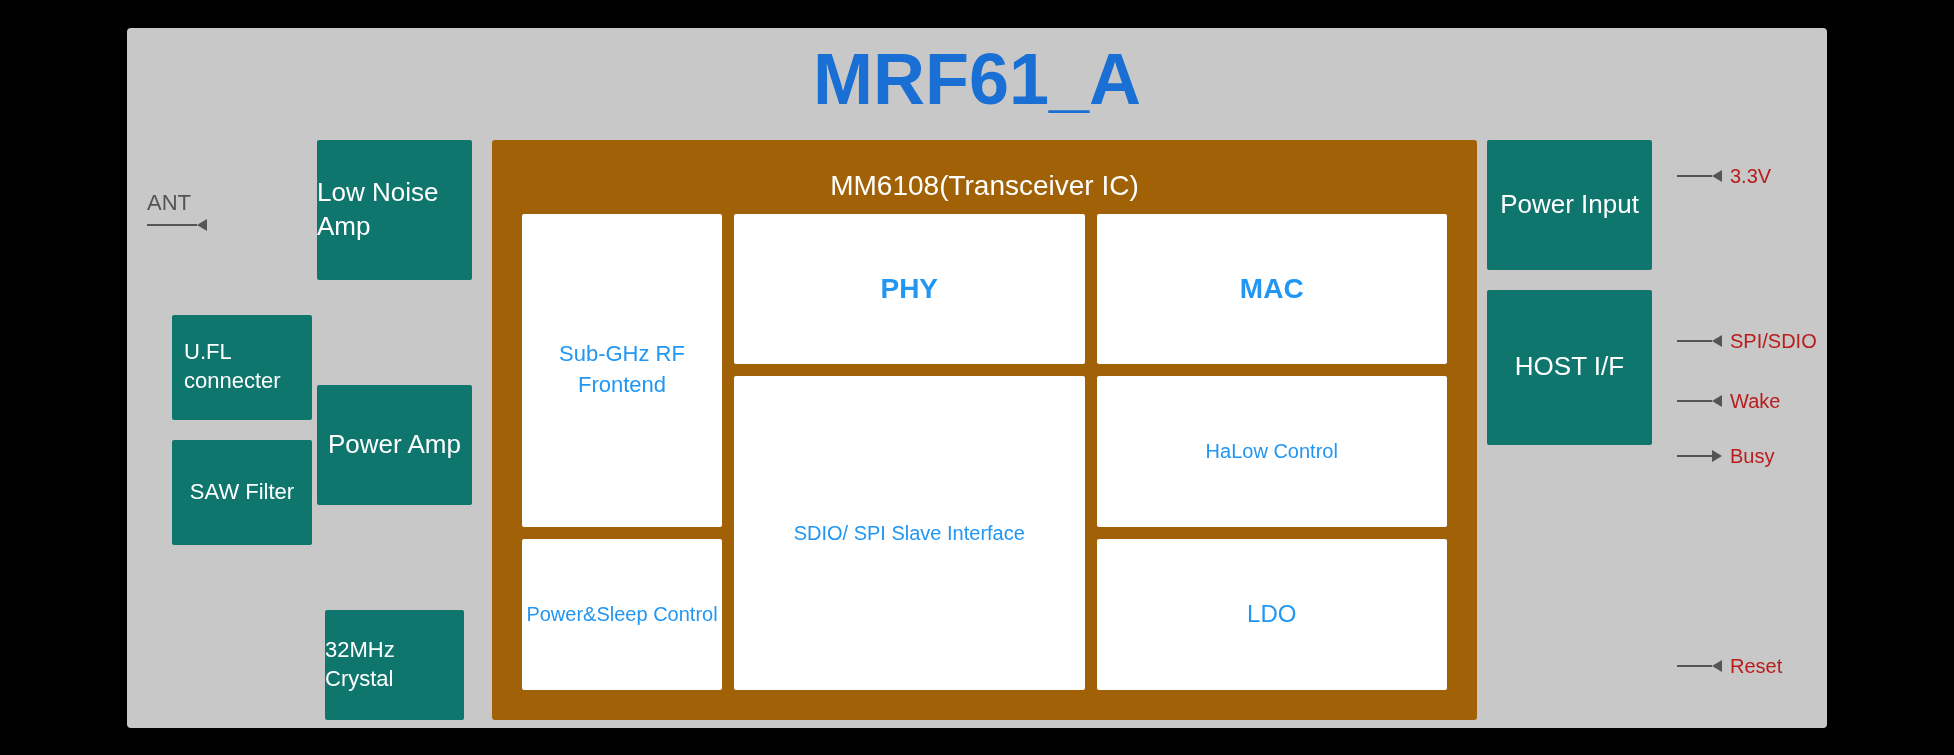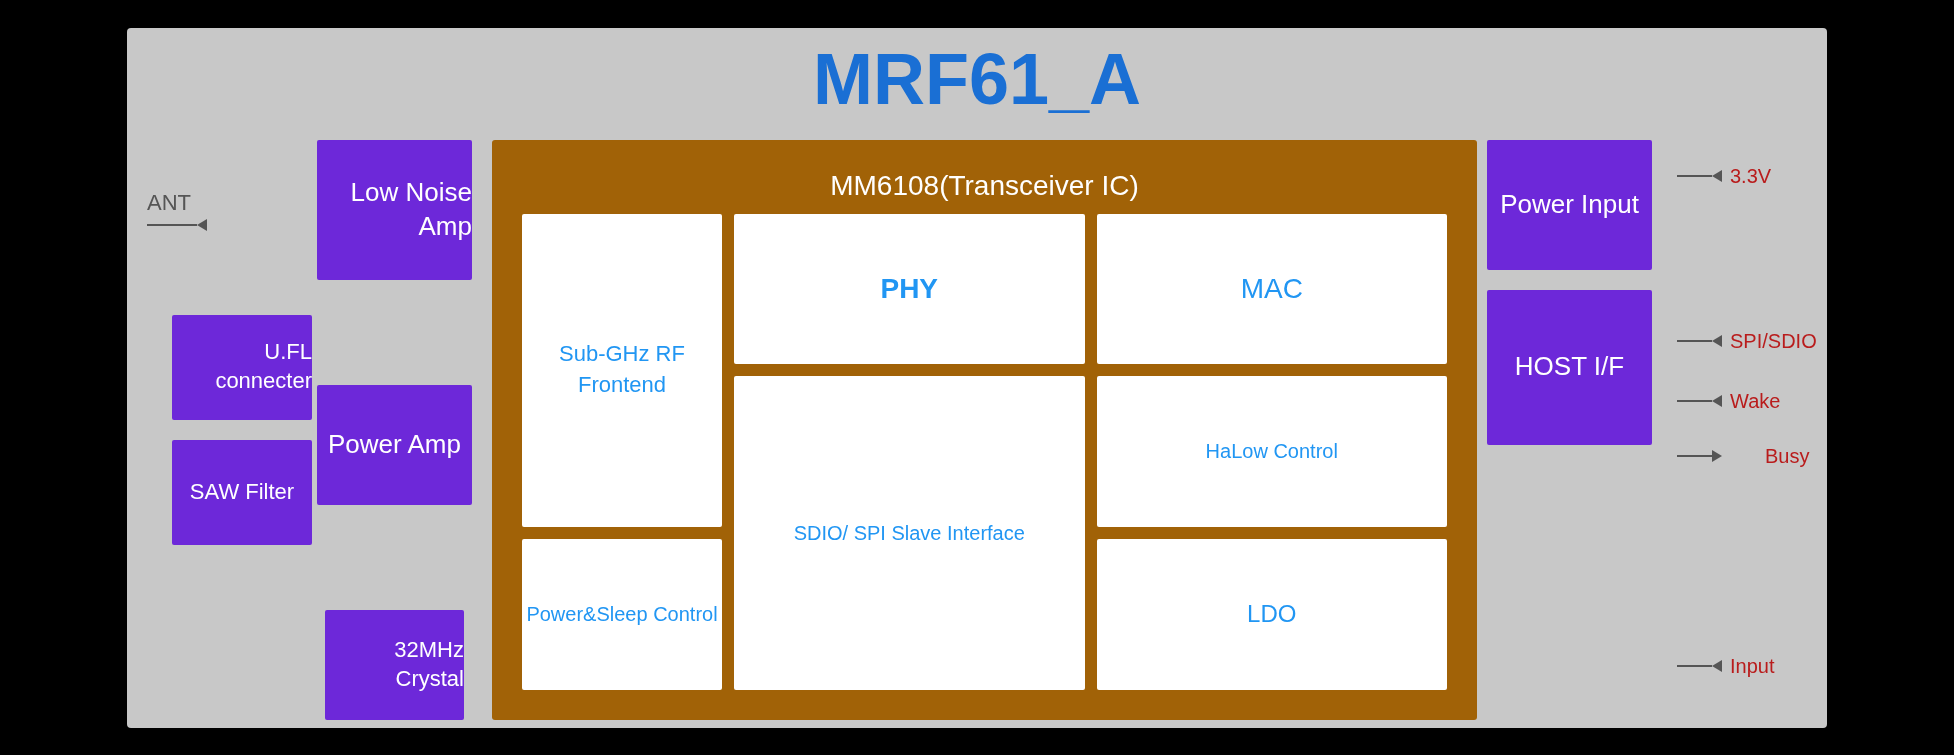--- a/index.html
+++ b/index.html
@@ -81,26 +81,26 @@
     .left-blocks {
       display: flex;
       flex-direction: column;
       gap: 20px;
       margin-left: 30px;
       align-items: center;
       justify-content: center;
       height: 100%;
     }
     .blue-block {
-      background: #6d28d9;
+      background: #0f766e;
       color: white;
       display: flex;
       align-items: center;
       justify-content: center;
-      text-align: right;
+      text-align: left;
       border-radius: 2px;
       font-size: 20px;
       font-weight: 500;
       line-height: 1.3;
     }
     .ufl-block {
       width: 140px;
       height: 105px;
       font-size: 22px;
       padding-left: 12px;
@@ -180,21 +180,21 @@
     .sub-ghz-block {
       grid-row: 1 / 3;
       font-size: 22px;
     }
     .phy-block {
       font-size: 28px;
       font-weight: 600;
     }
     .mac-block {
       font-size: 28px;
-      font-weight: 400;
+      font-weight: 700;
     }
     .halow-block {
       font-size: 20px;
     }
     .sdio-spi-block {
       grid-row: 2 / 4;
       font-size: 20px;
     }
     .power-sleep-block {
       font-size: 20px;
@@ -359,30 +359,30 @@
       </div>
 
       <div class="signal-row" style="top: 255px;">
         <div class="signal-arrow-left">
           <div class="line"></div>
           <div class="arrowhead-left"></div>
         </div>
         <span class="signal-label">Wake</span>
       </div>
 
-      <div class="signal-row" style="top: 310px; gap: 35px;">
+      <div class="signal-row" style="top: 310px;">
         <div class="signal-arrow-right">
           <div class="line"></div>
           <div class="arrowhead-right"></div>
         </div>
         <span class="signal-label">Busy</span>
       </div>
 
       <div class="signal-row" style="top: 520px;">
         <div class="signal-arrow-left">
           <div class="line"></div>
           <div class="arrowhead-left"></div>
         </div>
-        <span class="signal-label">Input</span>
+        <span class="signal-label">Reset</span>
       </div>
     </div>
   </div>
 </div>
 
 </body></html>

